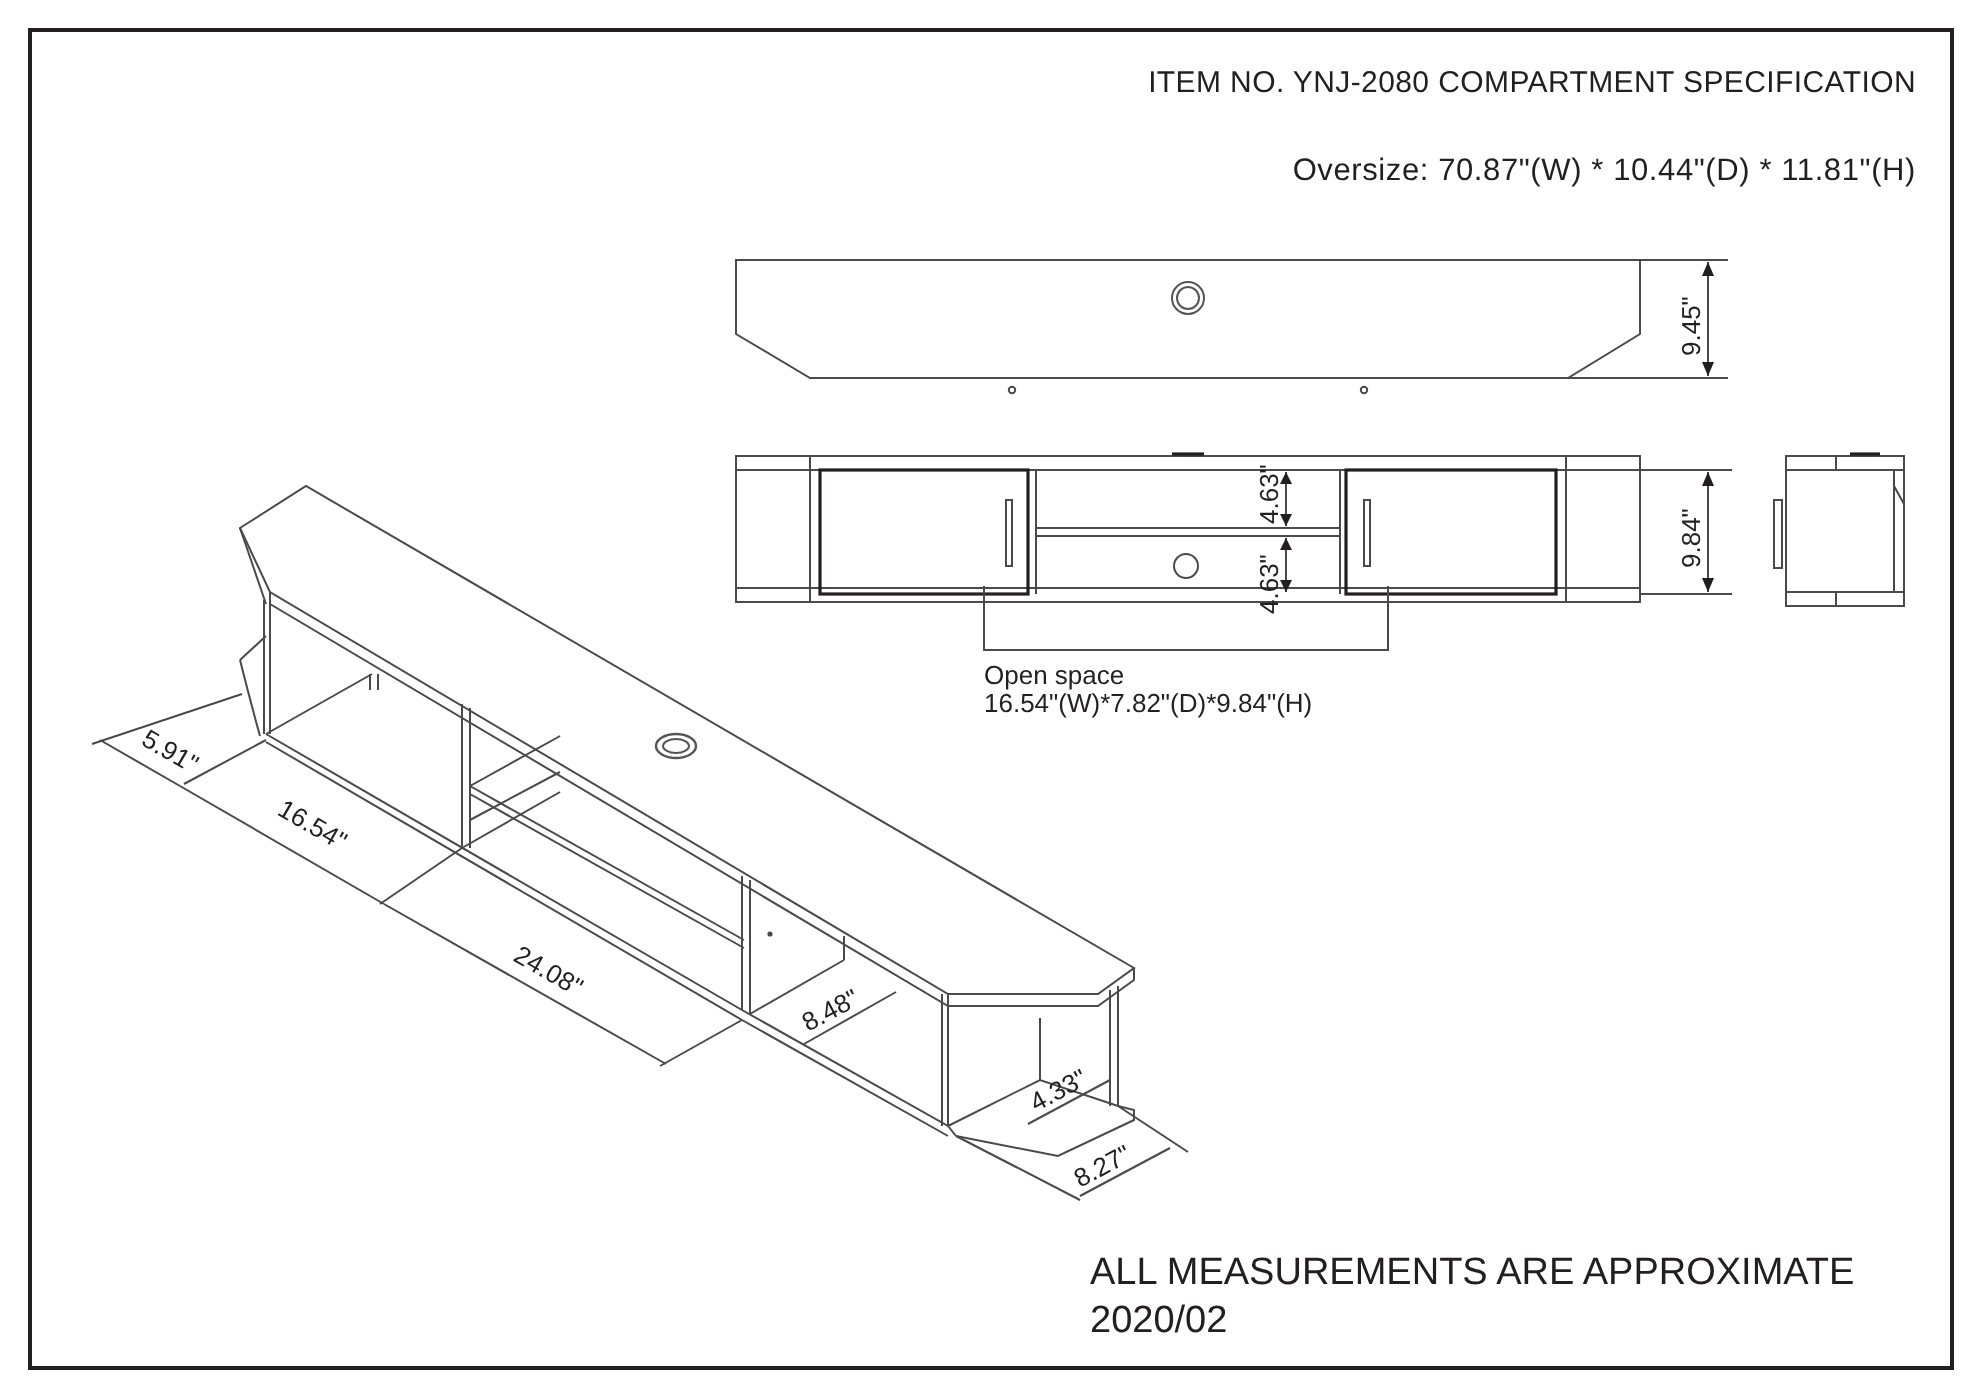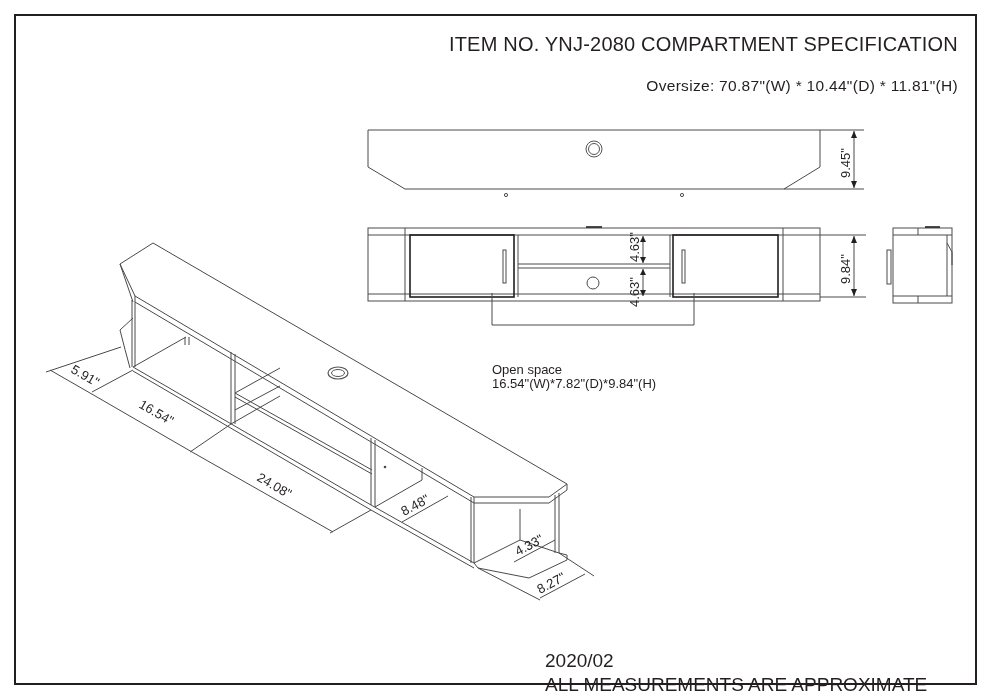--- a/index.html
+++ b/index.html
@@ -1,27 +1,27 @@
 <!DOCTYPE html>
 <html><head>
   <meta charset="utf-8">
   <style>
     html, body { margin: 0; padding: 0; background: #ffffff; }
     body { width: 994px; height: 700px; position: relative; overflow: hidden;
            font-family: "Liberation Sans", "DejaVu Sans", sans-serif; color: #231f20; }
     .frame { position: absolute; left: 14px; top: 14px; width: 963px; height: 671px;
              border: 2.5px solid #231f20; box-sizing: border-box; }
-    .title { position: absolute; right: 36px; top: 33px; font-size: 20px; letter-spacing: 0.2px;
+    .title { position: absolute; right: 36px; top: 33px; font-size: 15px; letter-spacing: 0.2px;
              white-space: nowrap; }
     .oversize { position: absolute; right: 36px; top: 77px; font-size: 15.5px; letter-spacing: 0.3px;
                 white-space: nowrap; }
-    .footer-note { position: absolute; left: 545px; top: 626px; font-size: 19px; white-space: nowrap; margin-top: 48px; }
+    .footer-note { position: absolute; left: 545px; top: 626px; font-size: 19px; white-space: nowrap; }
     .footer-date { position: absolute; left: 545px; top: 650px; font-size: 19px; white-space: nowrap; }
     .open-space { position: absolute; left: 492px; top: 331px; font-size: 13px; line-height: 14px;
-                  white-space: nowrap; margin-top: 32px; }
+                  white-space: nowrap; }
     svg.drawing { position: absolute; left: 0; top: 0; }
     svg text { font-family: "Liberation Sans", "DejaVu Sans", sans-serif; fill: #231f20; }
     .ln { stroke: #4a4a4a; stroke-width: 1; fill: none; }
     .lnd { stroke: #231f20; stroke-width: 1.6; fill: none; }
     .lnf { stroke: #4a4a4a; stroke-width: 1; fill: #ffffff; }
   </style>
 </head>
 <body>
 
 <div class="frame"></div>

